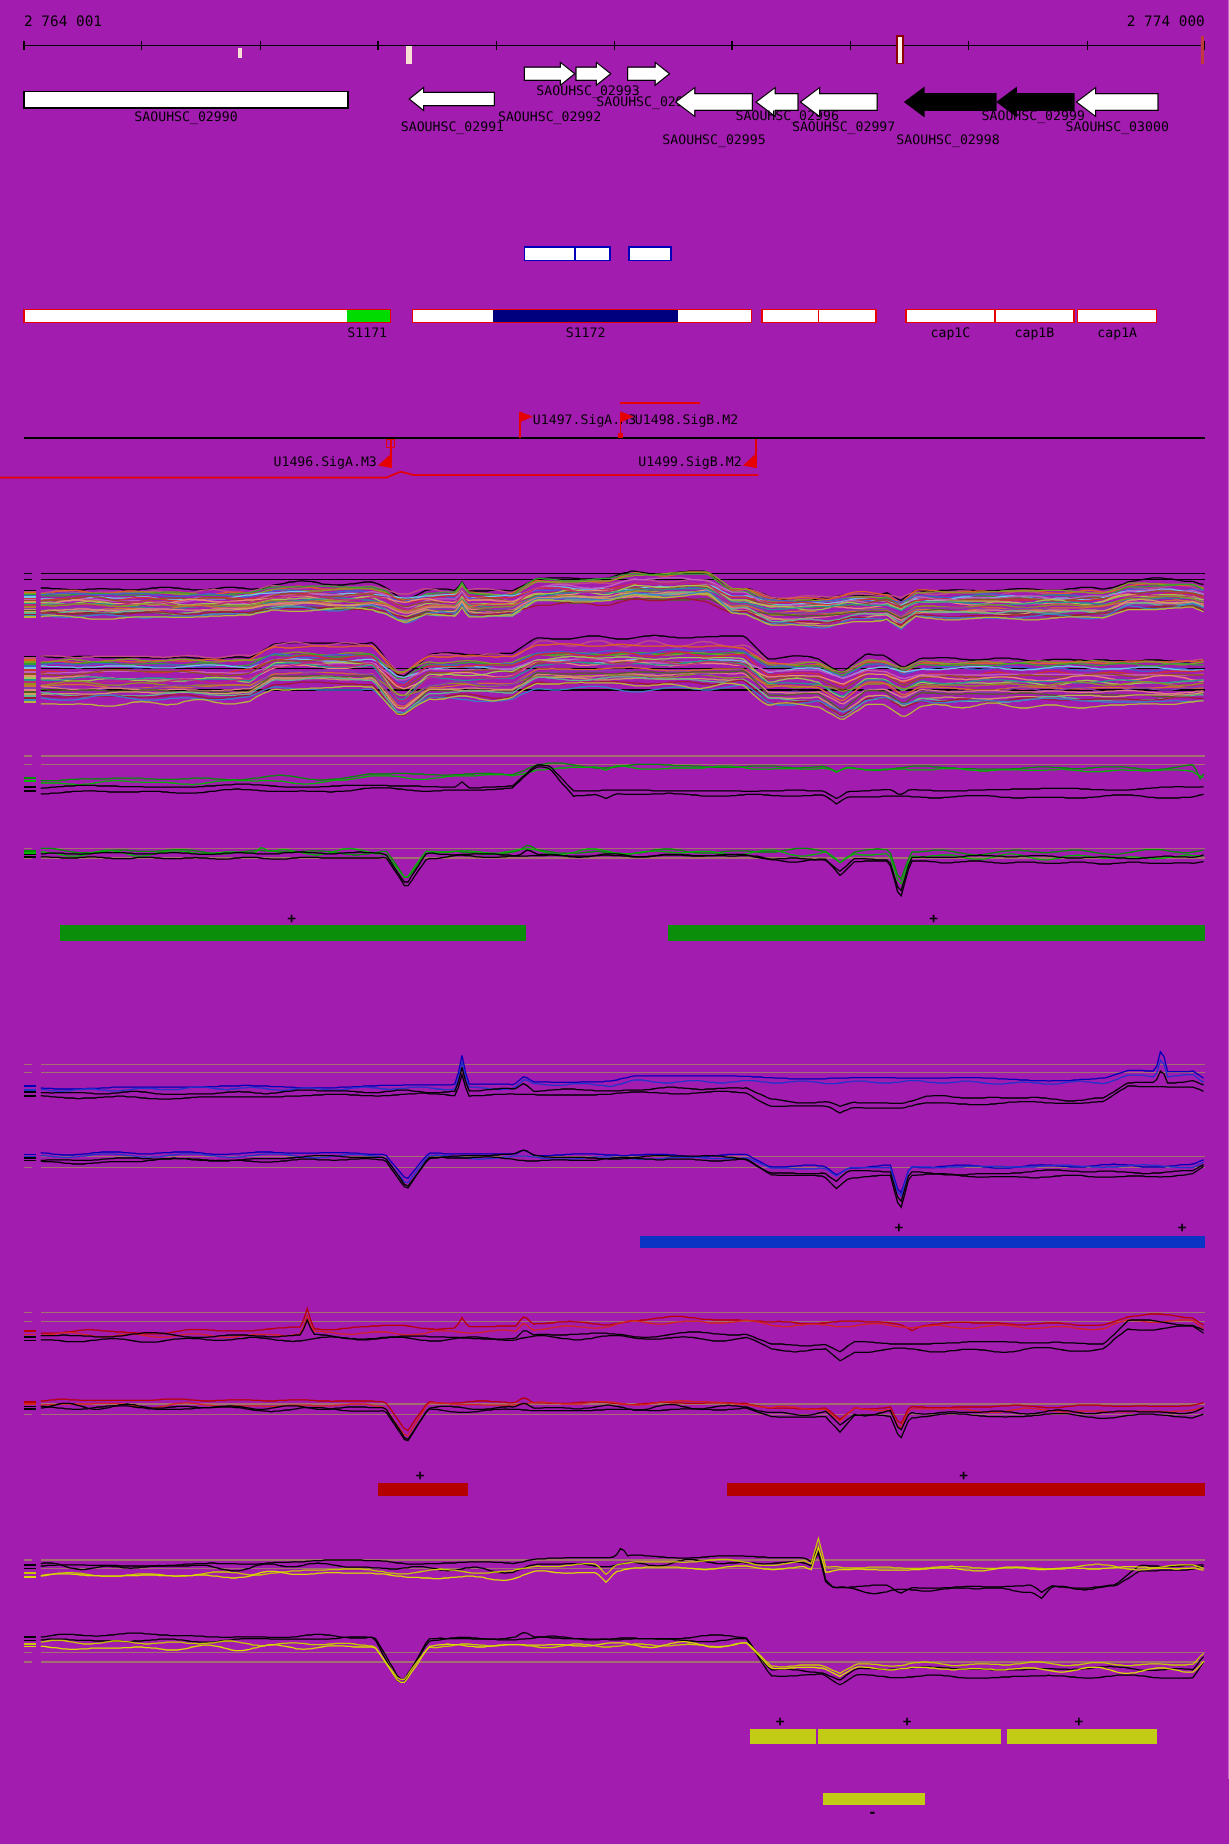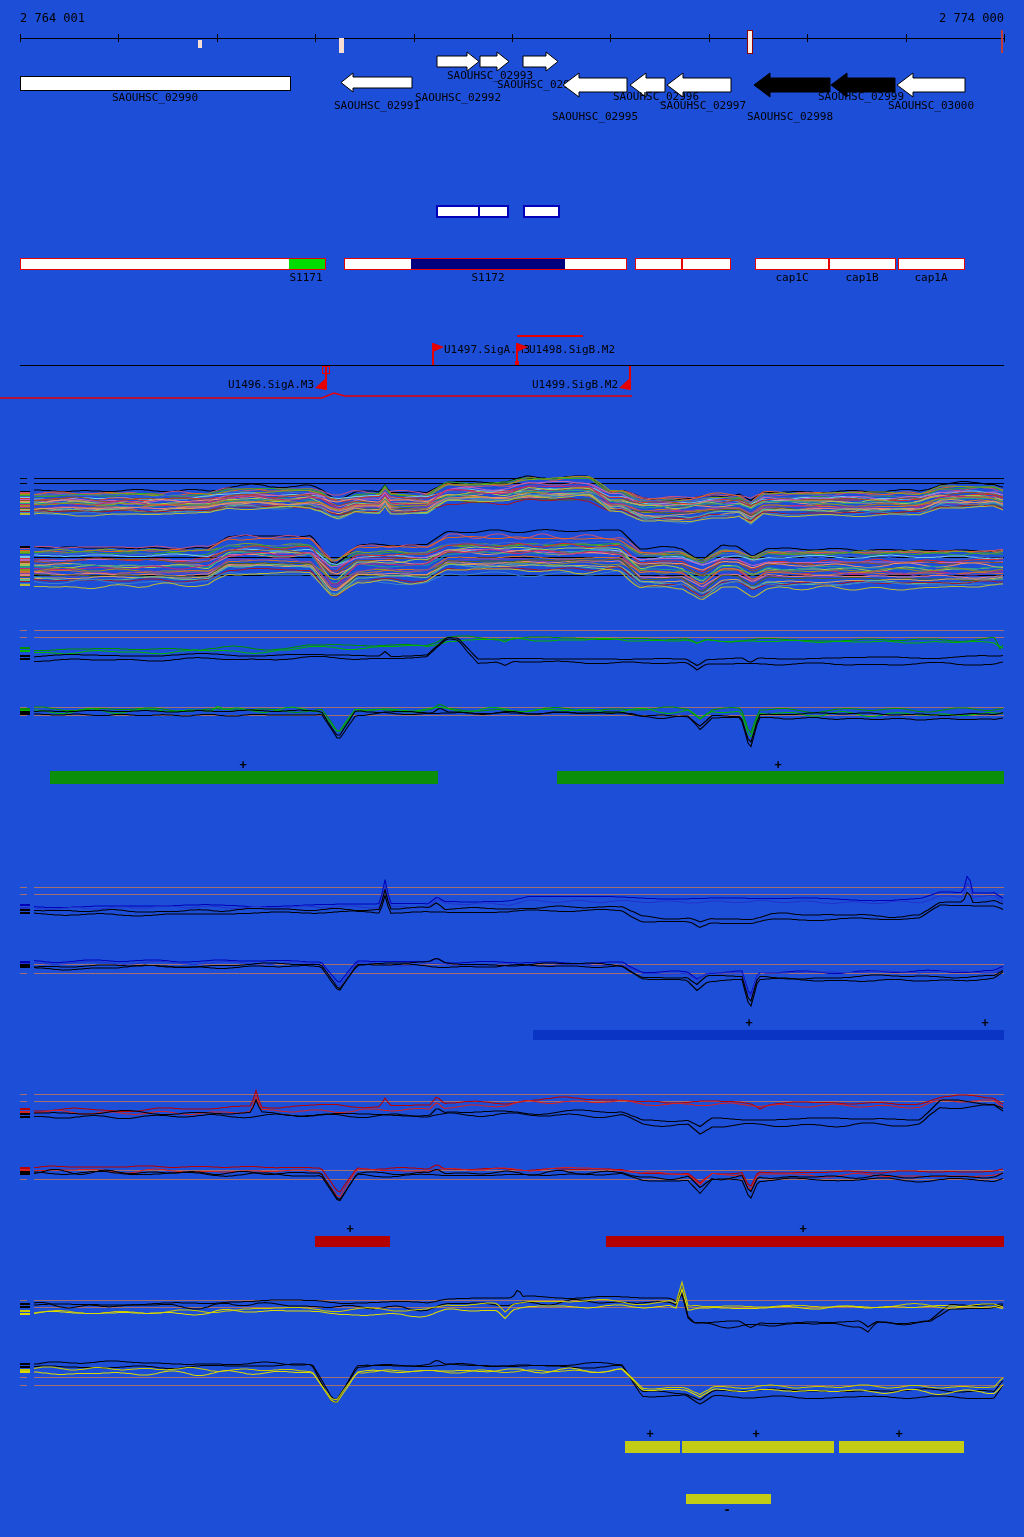--- a/index.html
+++ b/index.html
@@ -1,16 +1,16 @@
 <!DOCTYPE html>
 <html><head>
 <meta charset="utf-8">
 <style>
   html,body{margin:0;padding:0;background:#fff;}
-  .canvas{position:relative;width:1024px;height:1537px;background:#1d4ed8;overflow:hidden;}
+  .canvas{position:relative;width:1024px;height:1537px;background:#a21caf;overflow:hidden;}
   svg{display:block;}
   .px{shape-rendering:crispEdges;}
   text{font-family:"DejaVu Sans Mono","Liberation Mono",monospace;fill:#000;}
 </style>
 </head>
 <body>
 
 <div class="canvas">
   <svg id="scene" width="1024" height="1537" viewBox="0 0 1024 1537">
       <g>

